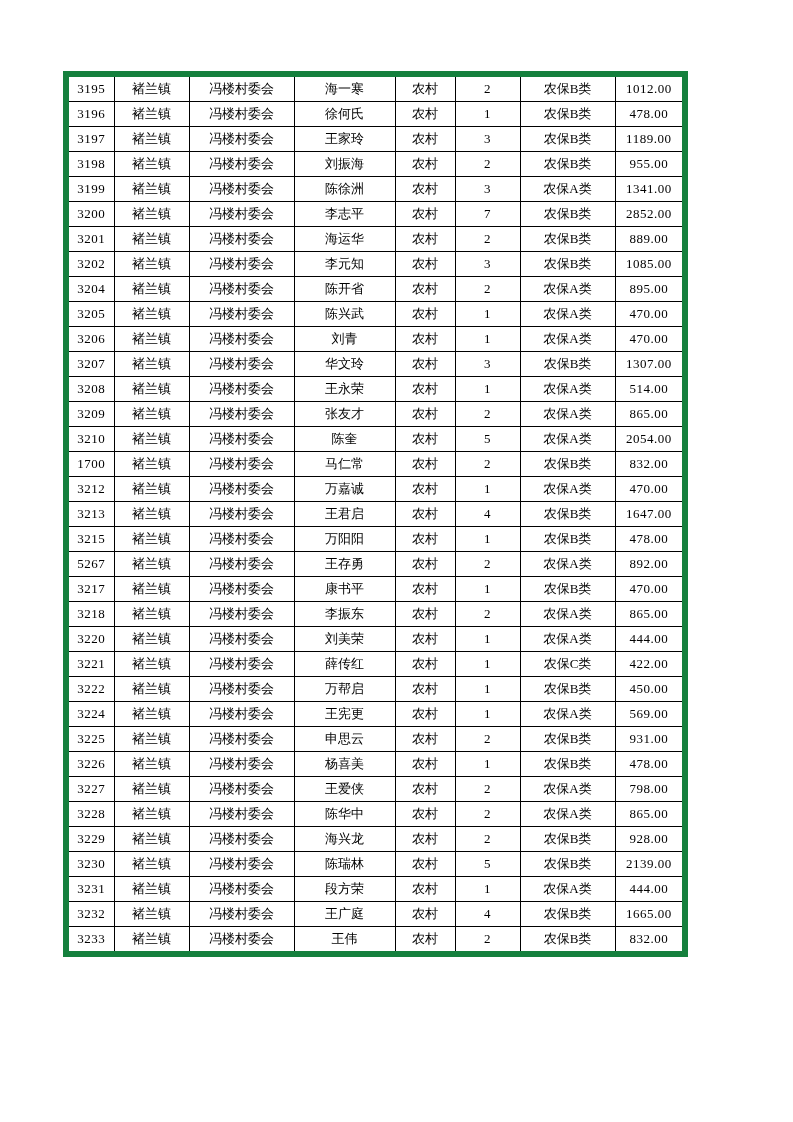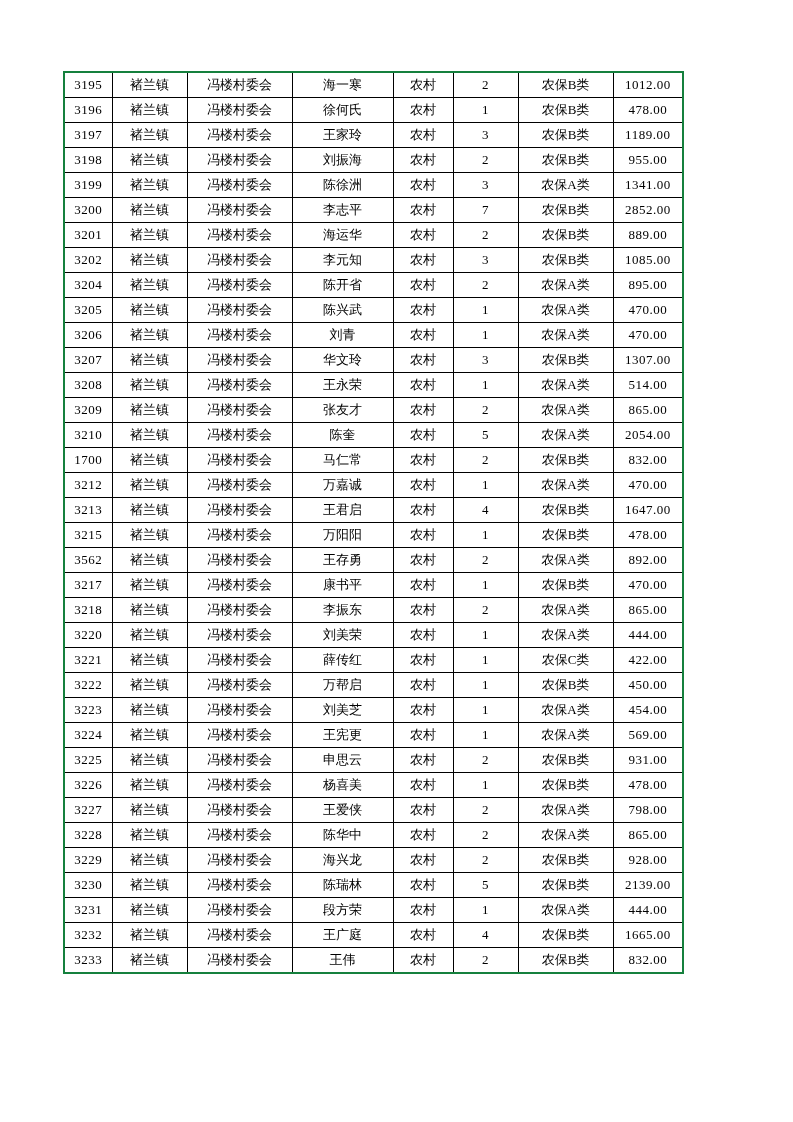--- a/index.html
+++ b/index.html
@@ -15,21 +15,21 @@
     overflow: hidden;
     font-family: "Liberation Serif", "DejaVu Serif", serif;
     color: #000000;
   }
   table.roster {
     position: absolute;
     left: 63px;
     top: 71px;
     border-collapse: collapse;
     table-layout: fixed;
-    border: 2px solid #15803d;
+    border: 6px solid #15803d;
   }
   table.roster td {
     border: 1px solid #000000;
     height: 24px;
     padding: 0 2px;
     text-align: center;
     vertical-align: middle;
     font-size: 13px;
     line-height: 24px;
     white-space: nowrap;
@@ -240,21 +240,21 @@
           <td class="num">3215</td>
           <td>褚兰镇</td>
           <td>冯楼村委会</td>
           <td>万阳阳</td>
           <td>农村</td>
           <td class="num">1</td>
           <td>农保B类</td>
           <td class="num">478.00</td>
         </tr>
         <tr>
-          <td class="num">3562</td>
+          <td class="num">5267</td>
           <td>褚兰镇</td>
           <td>冯楼村委会</td>
           <td>王存勇</td>
           <td>农村</td>
           <td class="num">2</td>
           <td>农保A类</td>
           <td class="num">892.00</td>
         </tr>
         <tr>
           <td class="num">3217</td>
@@ -298,30 +298,20 @@
         </tr>
         <tr>
           <td class="num">3222</td>
           <td>褚兰镇</td>
           <td>冯楼村委会</td>
           <td>万帮启</td>
           <td>农村</td>
           <td class="num">1</td>
           <td>农保B类</td>
           <td class="num">450.00</td>
-        </tr>
-        <tr>
-          <td class="num">3223</td>
-          <td>褚兰镇</td>
-          <td>冯楼村委会</td>
-          <td>刘美芝</td>
-          <td>农村</td>
-          <td class="num">1</td>
-          <td>农保A类</td>
-          <td class="num">454.00</td>
         </tr>
         <tr>
           <td class="num">3224</td>
           <td>褚兰镇</td>
           <td>冯楼村委会</td>
           <td>王宪更</td>
           <td>农村</td>
           <td class="num">1</td>
           <td>农保A类</td>
           <td class="num">569.00</td>

